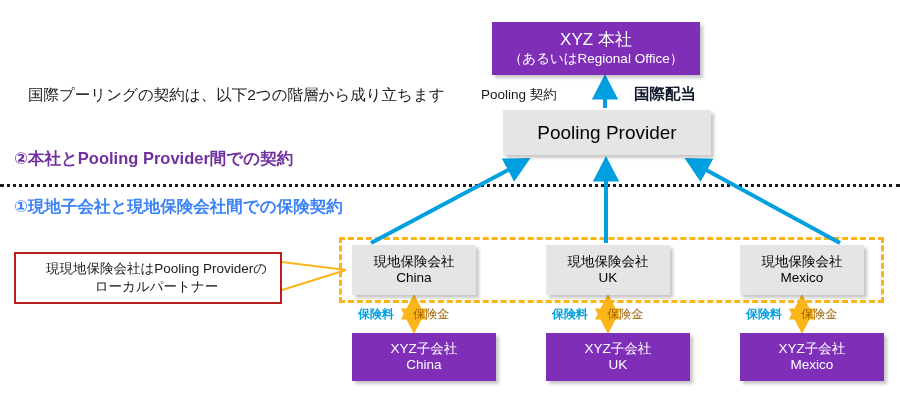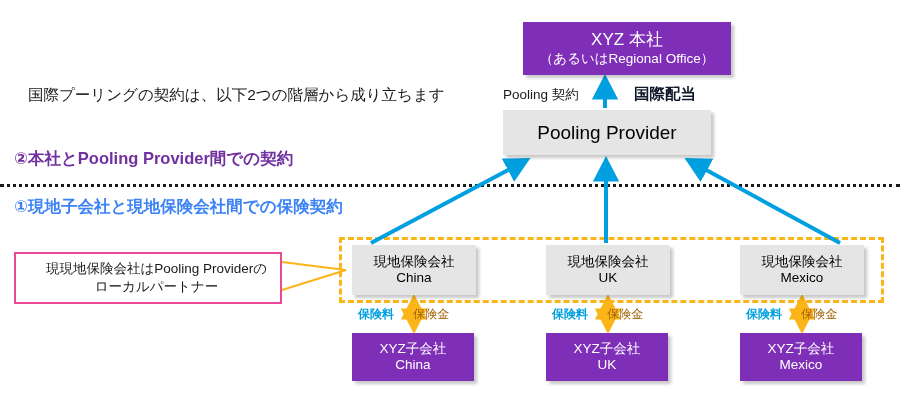--- a/index.html
+++ b/index.html
@@ -20,64 +20,64 @@
     text-align:center;
     line-height:1.22;
     box-shadow:3px 3px 3px rgba(0,0,0,.22);
   }
   .box .l1,.box .l2{display:block;white-space:nowrap;}
 
   .purple{background:#7F2EB8;color:#ffffff;}
   .orange{background:#e5e5e5;color:#000000;text-align:right;}
 
   
-  #hq{left:523px;top:22px;width:208px;height:53px;}
+  #hq{left:492px;top:22px;width:208px;height:53px;}
   #hq .l1{font-size:17px;}
   #hq .l2{font-size:13.5px;}
 
   #pooling{left:503px;top:110px;width:208px;height:45px;}
   #pooling .l1{font-size:19px;}
 
   .local{width:124px;height:50px;}
   .local .l1,.local .l2{font-size:13.5px;}
   #local-china {left:352px;top:245px;}
   #local-uk    {left:546px;top:245px;}
   #local-mexico{left:740px;top:245px;}
 
-  .sub{width:122px;height:48px;}
+  .sub{width:144px;height:48px;}
   .sub .l1,.sub .l2{font-size:13.5px;}
   #sub-china {left:352px;top:333px;}
   #sub-uk    {left:546px;top:333px;}
   #sub-mexico{left:740px;top:333px;}
 
   
   .txt{position:absolute;white-space:nowrap;}
   #intro{left:28px;top:85px;font-size:15.5px;color:#1a1a1a;}
   #tier2{left:14px;top:148px;font-size:16.5px;font-weight:bold;color:#7030A0;}
   #tier1{left:14px;top:196px;font-size:16.5px;font-weight:bold;color:#3b82f6;text-align:center;}
 
-  #pooling-contract{left:503px;top:86px;font-size:13.5px;color:#1a1a1a;}
+  #pooling-contract{left:481px;top:86px;font-size:13.5px;color:#1a1a1a;}
   #intl-dividend{left:634px;top:84px;font-size:15.5px;font-weight:bold;color:#0f172a;}
 
   
   #separator{
     position:absolute;left:0;top:184px;width:900px;height:0;
     border-top:3px dotted #1a1a1a;
   }
 
   
   #group-rect{
     position:absolute;left:339px;top:237px;width:545px;height:66px;
     border:3px dashed #FBB518;box-sizing:border-box;
   }
 
   
   #callout{
     position:absolute;left:14px;top:252px;width:268px;height:52px;
-    border:2px solid #ec4899;box-sizing:border-box;background:#fff;
+    border:2px solid #b91c1c;box-sizing:border-box;background:#fff;
     display:flex;flex-direction:column;align-items:center;justify-content:center;
     text-align:center;line-height:1.3;font-size:13.5px;color:#1a1a1a;padding-left:17px;
   }
 
   
   #wires{position:absolute;left:0;top:0;width:900px;height:404px;}
 
   
   .flowlabels{position:absolute;font-size:12px;white-space:nowrap;}
   .flowlabels .prem{color:#00A0E0;font-weight:bold;}

